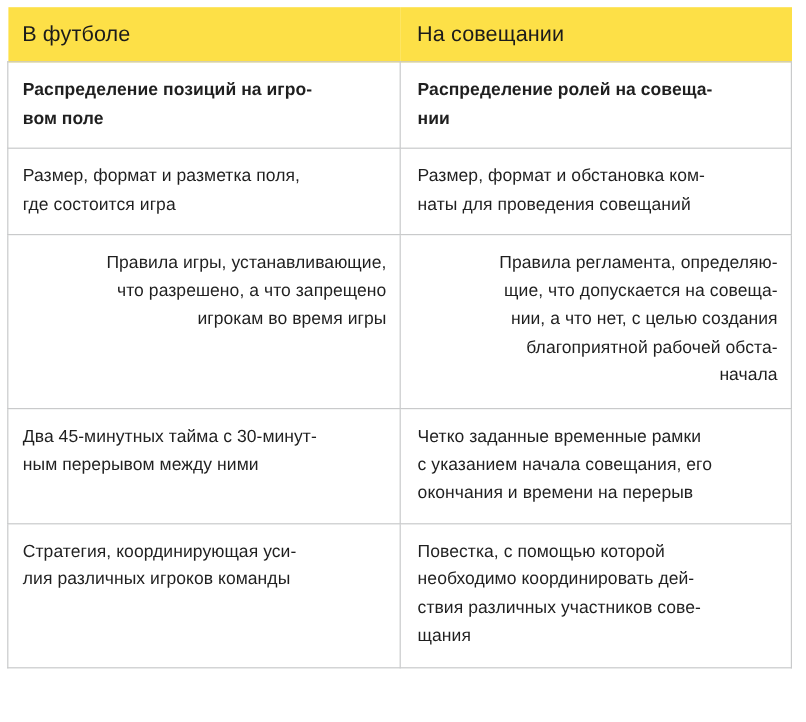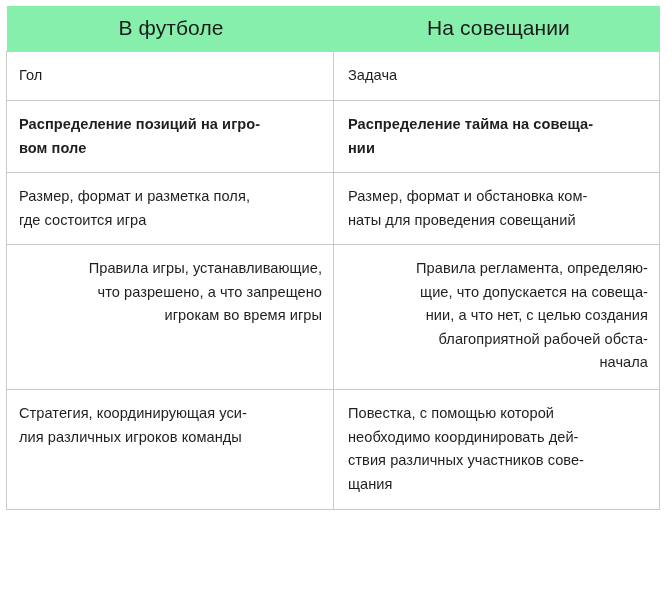--- a/index.html
+++ b/index.html
@@ -23,26 +23,26 @@
   }
   table.compare-table {
     width: 653px;
     border-collapse: collapse;
     table-layout: fixed;
   }
   table.compare-table col.col-left  { width: 327px; }
   table.compare-table col.col-right { width: 326px; }
 
   thead tr.header-row th {
-    background: #86efac;
+    background: #fde047;
     color: #1b1b1b;
     font-weight: normal;
-    font-size: 21px;
+    font-size: 18px;
     line-height: 20px;
-    text-align: center;
+    text-align: left;
     padding: 12px 10px 13px 12px;
     height: 42px;
     box-sizing: border-box;
     border: none;
     vertical-align: middle;
     letter-spacing: 0.1px;
   }
   thead tr.header-row th.header-cell-right {
     padding-left: 14px;
   }
@@ -86,35 +86,27 @@
       <col class="col-left">
       <col class="col-right">
     </colgroup>
     <thead>
       <tr class="header-row">
         <th class="header-cell header-cell-left">В футболе</th>
         <th class="header-cell header-cell-right">На совещании</th>
       </tr>
     </thead>
     <tbody id="table-body">
-        <tr class="row-0">
-          <td class="cell cell-left">
-            <span class="line">Гол</span>
-          </td>
-          <td class="cell cell-right">
-            <span class="line">Задача</span>
-          </td>
-        </tr>
         <tr class="row-1">
           <td class="cell cell-left">
             <span class="line">Распределение позиций на игро-</span>
             <span class="line">вом поле</span>
           </td>
           <td class="cell cell-right">
-            <span class="line">Распределение тайма на совеща-</span>
+            <span class="line">Распределение ролей на совеща-</span>
             <span class="line">нии</span>
           </td>
         </tr>
         <tr class="row-2">
           <td class="cell cell-left">
             <span class="line">Размер, формат и разметка поля,</span>
             <span class="line">где состоится игра</span>
           </td>
           <td class="cell cell-right">
             <span class="line">Размер, формат и обстановка ком-</span>
@@ -128,20 +120,31 @@
             <span class="line">игрокам во время игры</span>
           </td>
           <td class="cell cell-right">
             <span class="line">Правила регламента, определяю-</span>
             <span class="line">щие, что допускается на совеща-</span>
             <span class="line">нии, а что нет, с целью создания</span>
             <span class="line">благоприятной рабочей обста-</span>
             <span class="line">начала</span>
           </td>
         </tr>
+        <tr class="row-4">
+          <td class="cell cell-left">
+            <span class="line">Два 45-минутных тайма с 30-минут-</span>
+            <span class="line">ным перерывом между ними</span>
+          </td>
+          <td class="cell cell-right">
+            <span class="line">Четко заданные временные рамки</span>
+            <span class="line">с указанием начала совещания, его</span>
+            <span class="line">окончания и времени на перерыв</span>
+          </td>
+        </tr>
         <tr class="row-5">
           <td class="cell cell-left">
             <span class="line">Стратегия, координирующая уси-</span>
             <span class="line">лия различных игроков команды</span>
           </td>
           <td class="cell cell-right">
             <span class="line">Повестка, с помощью которой</span>
             <span class="line">необходимо координировать дей-</span>
             <span class="line">ствия различных участников сове-</span>
             <span class="line">щания</span>

